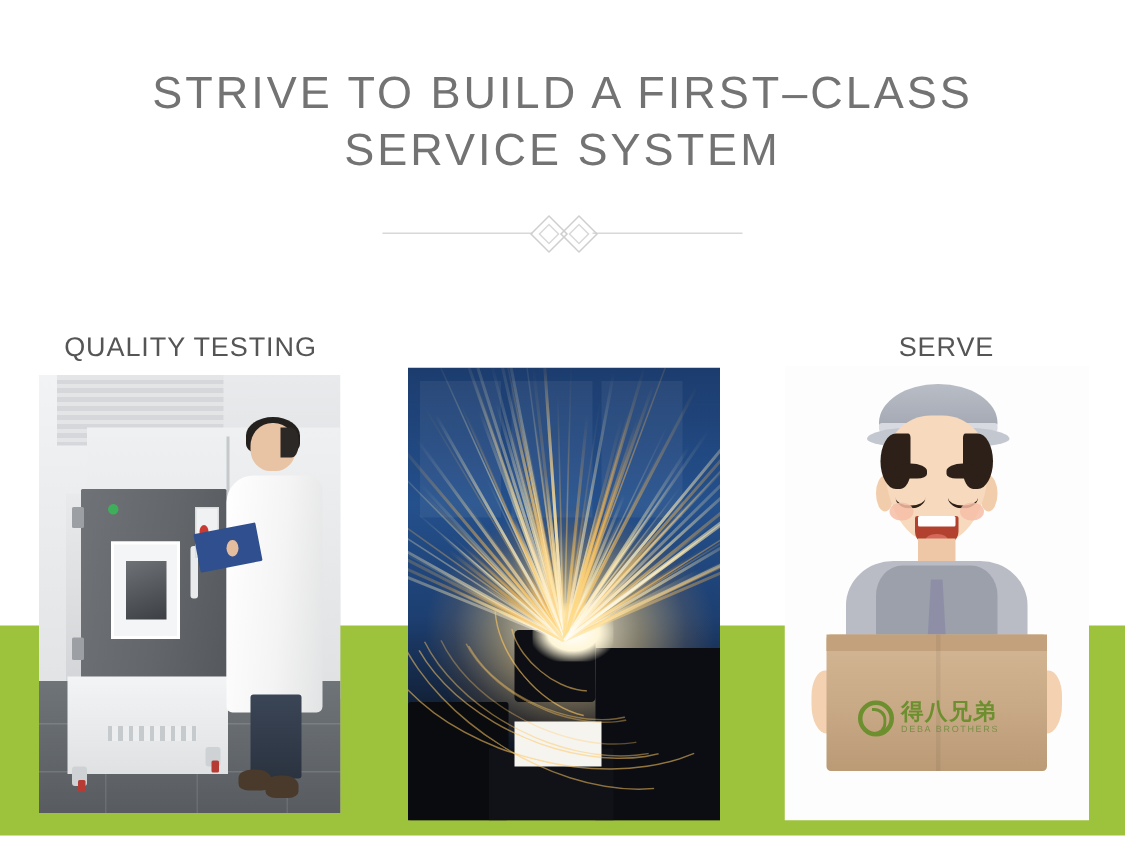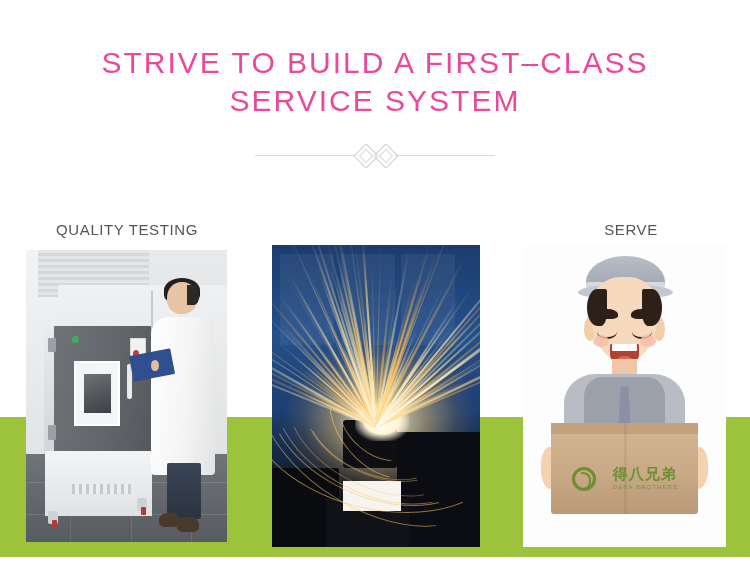--- a/index.html
+++ b/index.html
@@ -22,21 +22,21 @@
     overflow: hidden;
   }
 
   
   .heading {
     position: absolute;
     left: 0;
     top: 44px;
     width: 750px;
     text-align: center;
-    color: #ec4899;
+    color: #737373;
     font-size: 30px;
     letter-spacing: 2.0px;
     line-height: 38px;
     font-weight: 400;
     white-space: pre-line;
   }
 
   
   .divider {
     position: absolute;
@@ -75,21 +75,21 @@
   }
   .divider .dia-inner.i1 { left: 106px; }
   .divider .dia-inner.i2 { left: 126px; }
 
   
   .col-label {
     position: absolute;
     top: 221px;
     width: 250px;
     text-align: center;
-    font-size: 15px;
+    font-size: 18px;
     letter-spacing: 0.6px;
     color: #555555;
   }
   .col-label.c1 { left: 2px; }
   .col-label.c2 { left: 250px; }
   .col-label.c3 { left: 506px; }
 
   
   .green-band {
     position: absolute;
@@ -445,21 +445,21 @@
     box-sizing: border-box;
   }
   .serve .logo-mark::after {
     content: "";
     position: absolute; left: 6px; top: 2px;
     width: 8px; height: 14px;
     border: 2.5px solid #6d8f2f;
     border-left: none;
     border-radius: 0 8px 8px 0;
   }
-  .serve .logo-text { line-height: 1; margin-left: 12px; }
+  .serve .logo-text { line-height: 1; }
   .serve .logo-cn {
     font-size: 15px; color: #6d8f2f; letter-spacing: 1px;
     font-family: "DejaVu Sans", sans-serif; font-weight: bold;
   }
   .serve .logo-en {
     font-size: 6px; color: #7a8f47; letter-spacing: 1.1px;
     margin-top: 2px;
   }
 </style>
 </head>

